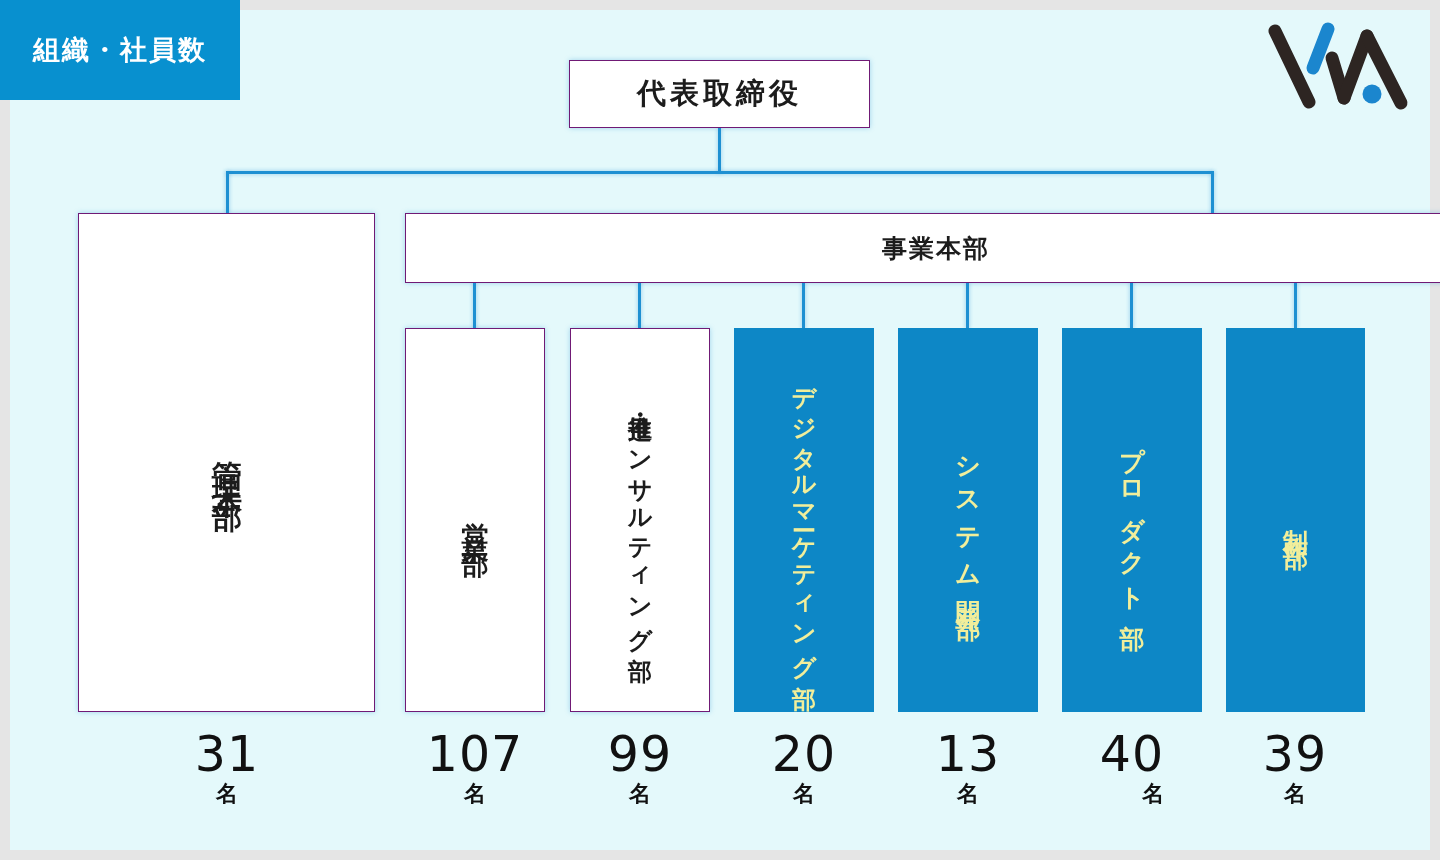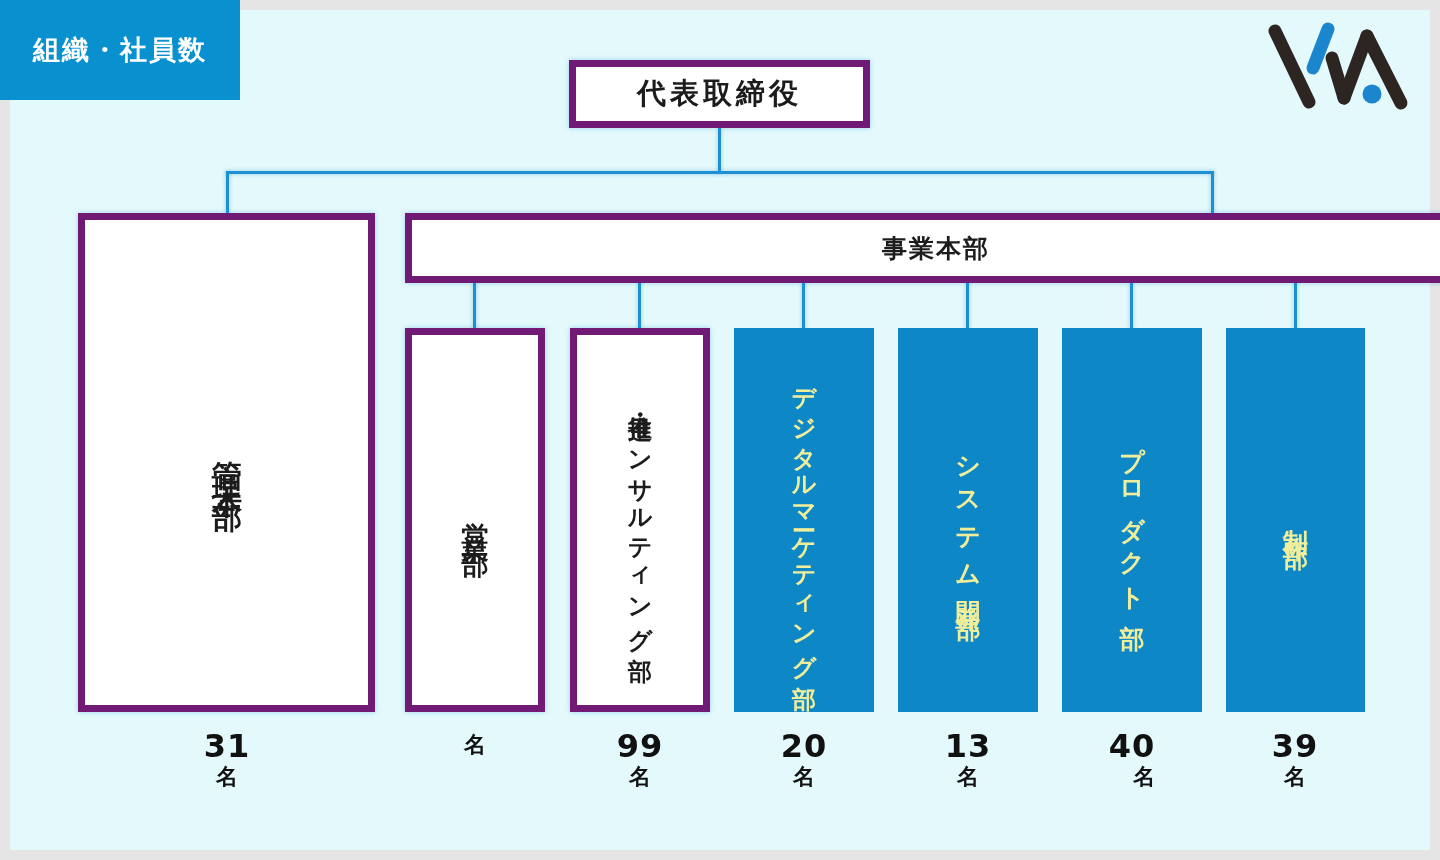--- a/index.html
+++ b/index.html
@@ -30,21 +30,21 @@
     justify-content: center;
     color: #ffffff;
     font-size: 27px;
     font-weight: 700;
     letter-spacing: 2px;
   }
   .box {
     position: absolute;
     box-sizing: border-box;
     background: #ffffff;
-    border: 7px solid #701a75;
+    border: 1px solid #701a75;
     box-shadow: 0 0 5px rgba(30, 144, 210, 0.35);
     display: flex;
     align-items: center;
     justify-content: center;
     color: #1c1c1c;
   }
   .box.blue {
     background: #0d87c6;
     border: none;
     color: #f1ee9b;
@@ -73,21 +73,21 @@
     box-shadow: 0 0 4px rgba(30, 144, 210, 0.45);
   }
   .count {
     position: absolute;
     top: 730px;
     transform: translateX(-50%);
     text-align: center;
     color: #111111;
     line-height: 1;
   }
-  .count .num  { font-size: 32px; font-weight: 700; letter-spacing: 1px; }
+  .count .num  { font-size: 49px; font-weight: 400; letter-spacing: 1px; }
   .count .unit { font-size: 22px; font-weight: 700; margin-top: 4px; }
   .logo { position: absolute; left: 1263px; top: 18px; }
 </style>
 </head>
 <body>
 
 <div class="canvas">
   <div class="bg"></div>
 
   <div class="badge">
@@ -143,20 +143,21 @@
   </div>
   <div class="box dept blue ls-mid" style="left:1226px; width:139px;">
     <span class="vtext">制作部</span>
   </div>
 
   <div class="count" style="left:227px;">
     <div class="num">31</div>
     <div class="unit">名</div>
   </div>
   <div class="count" style="left:475px;">
+    <div class="num">107</div>
     <div class="unit">名</div>
   </div>
   <div class="count" style="left:640px;">
     <div class="num">99</div>
     <div class="unit">名</div>
   </div>
   <div class="count" style="left:804px;">
     <div class="num">20</div>
     <div class="unit">名</div>
   </div>

